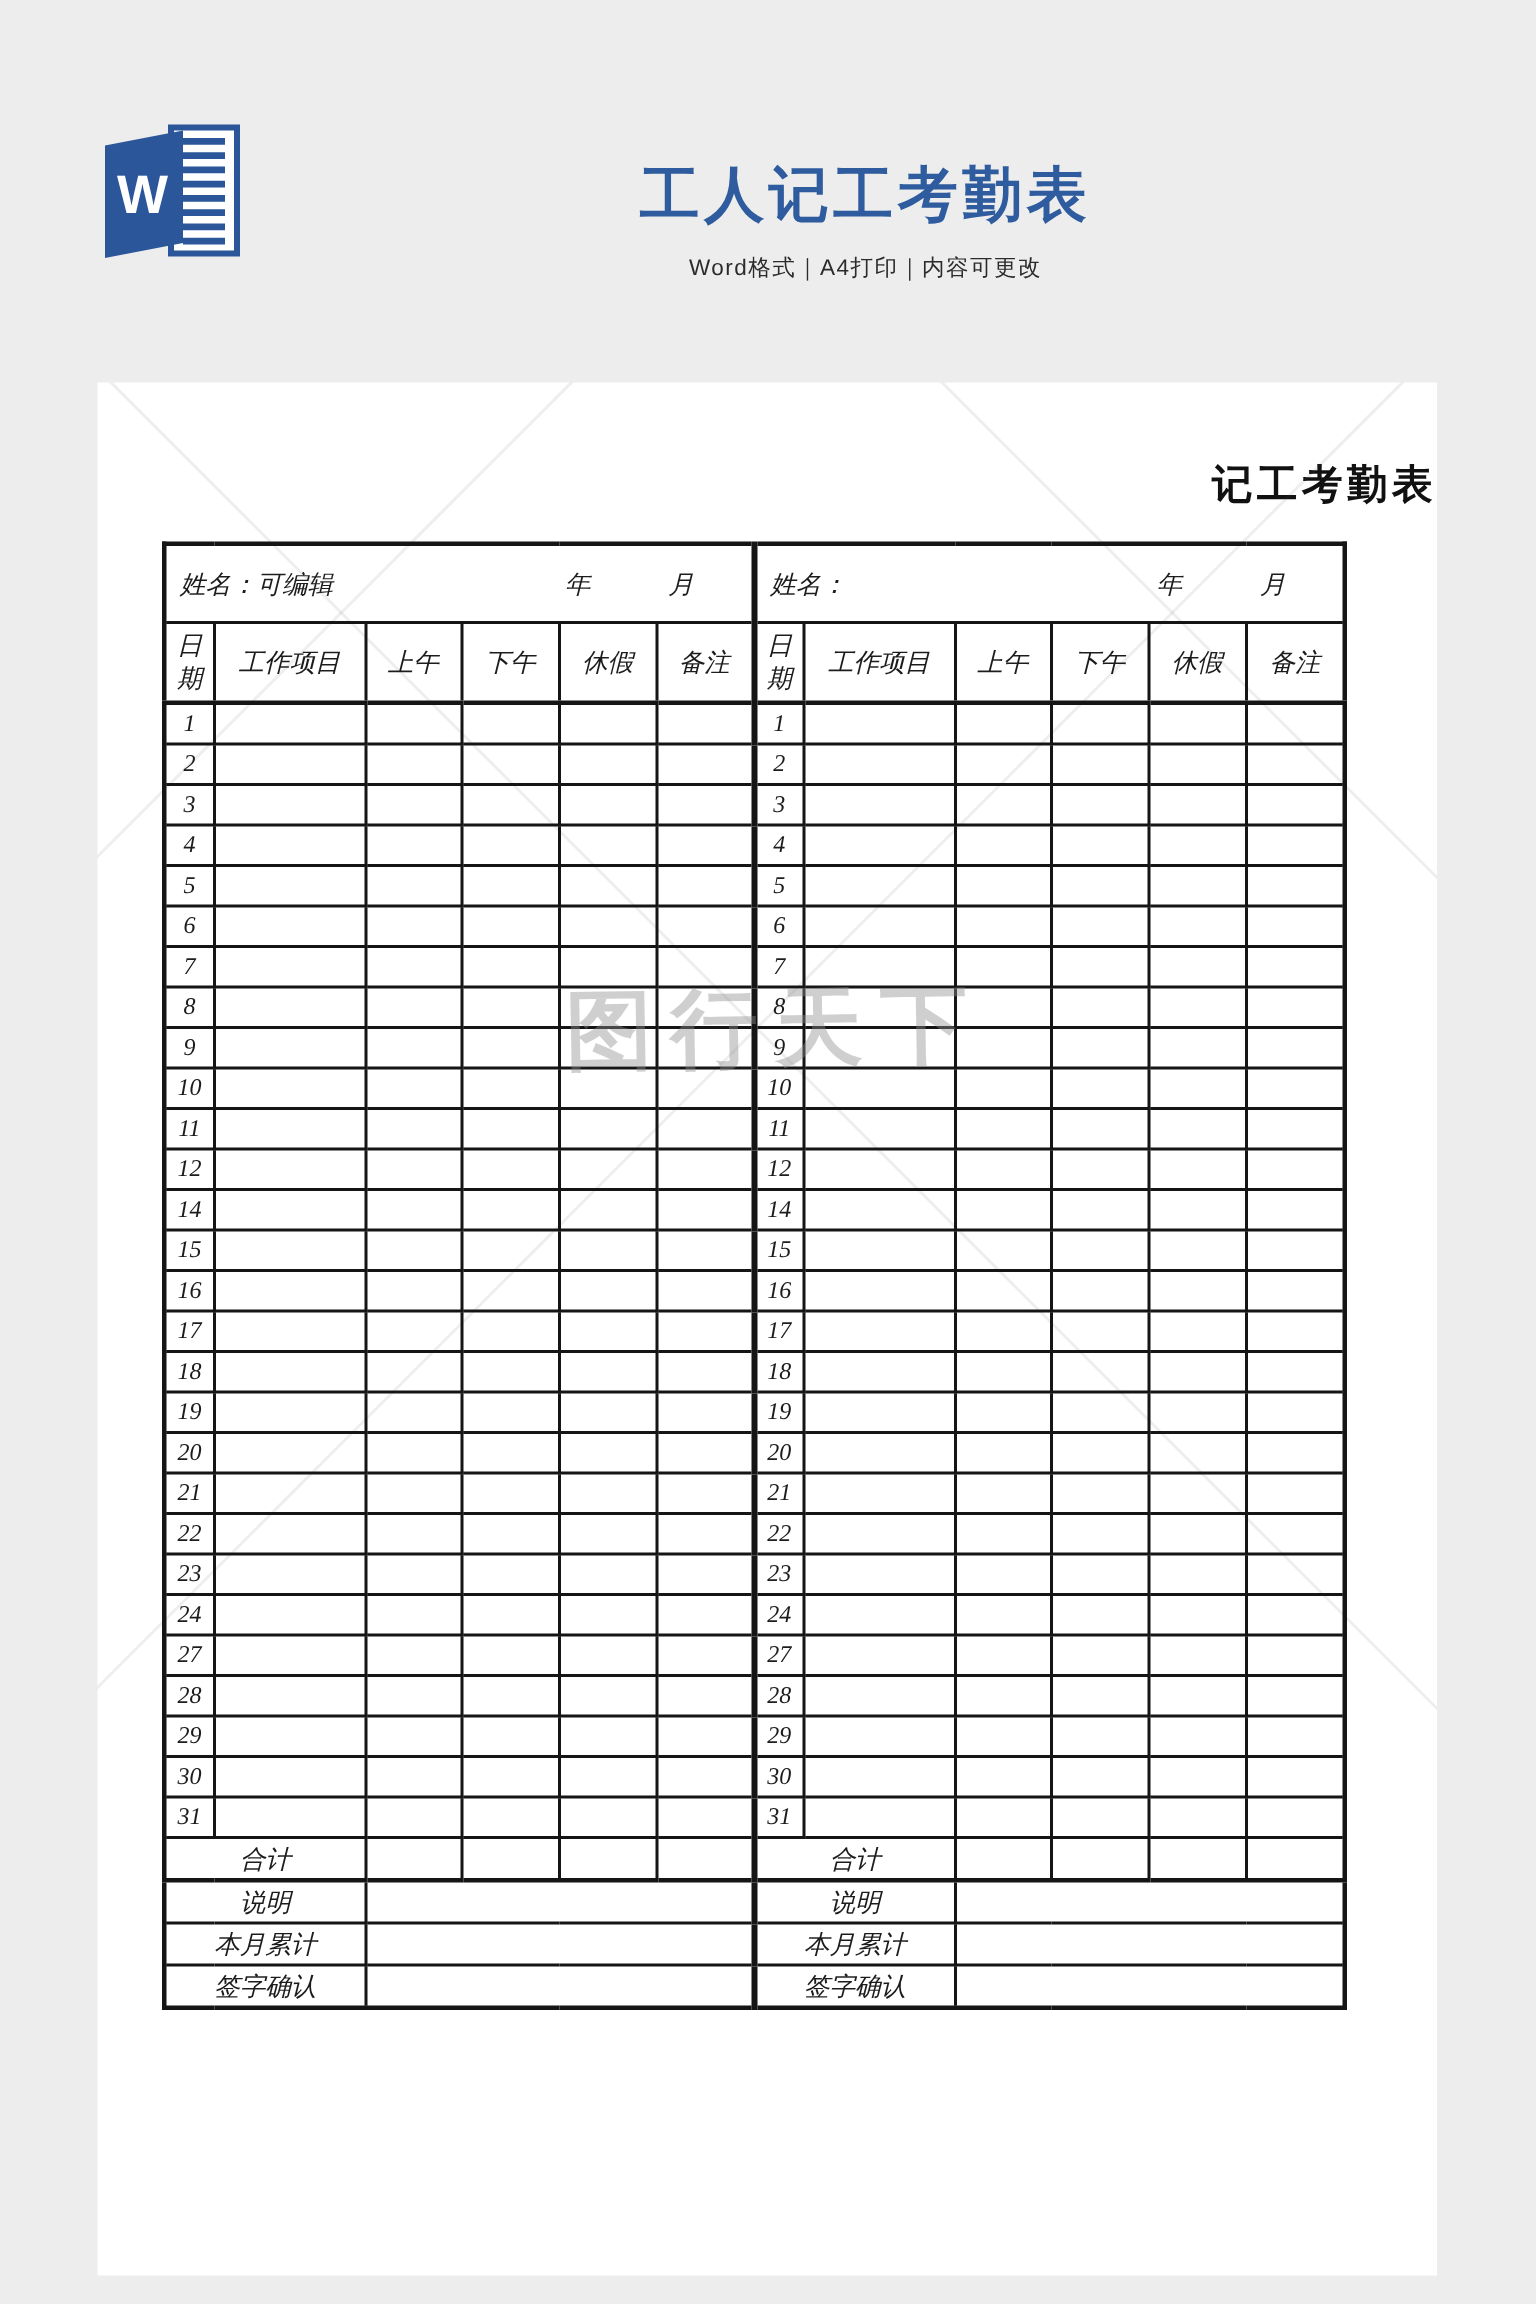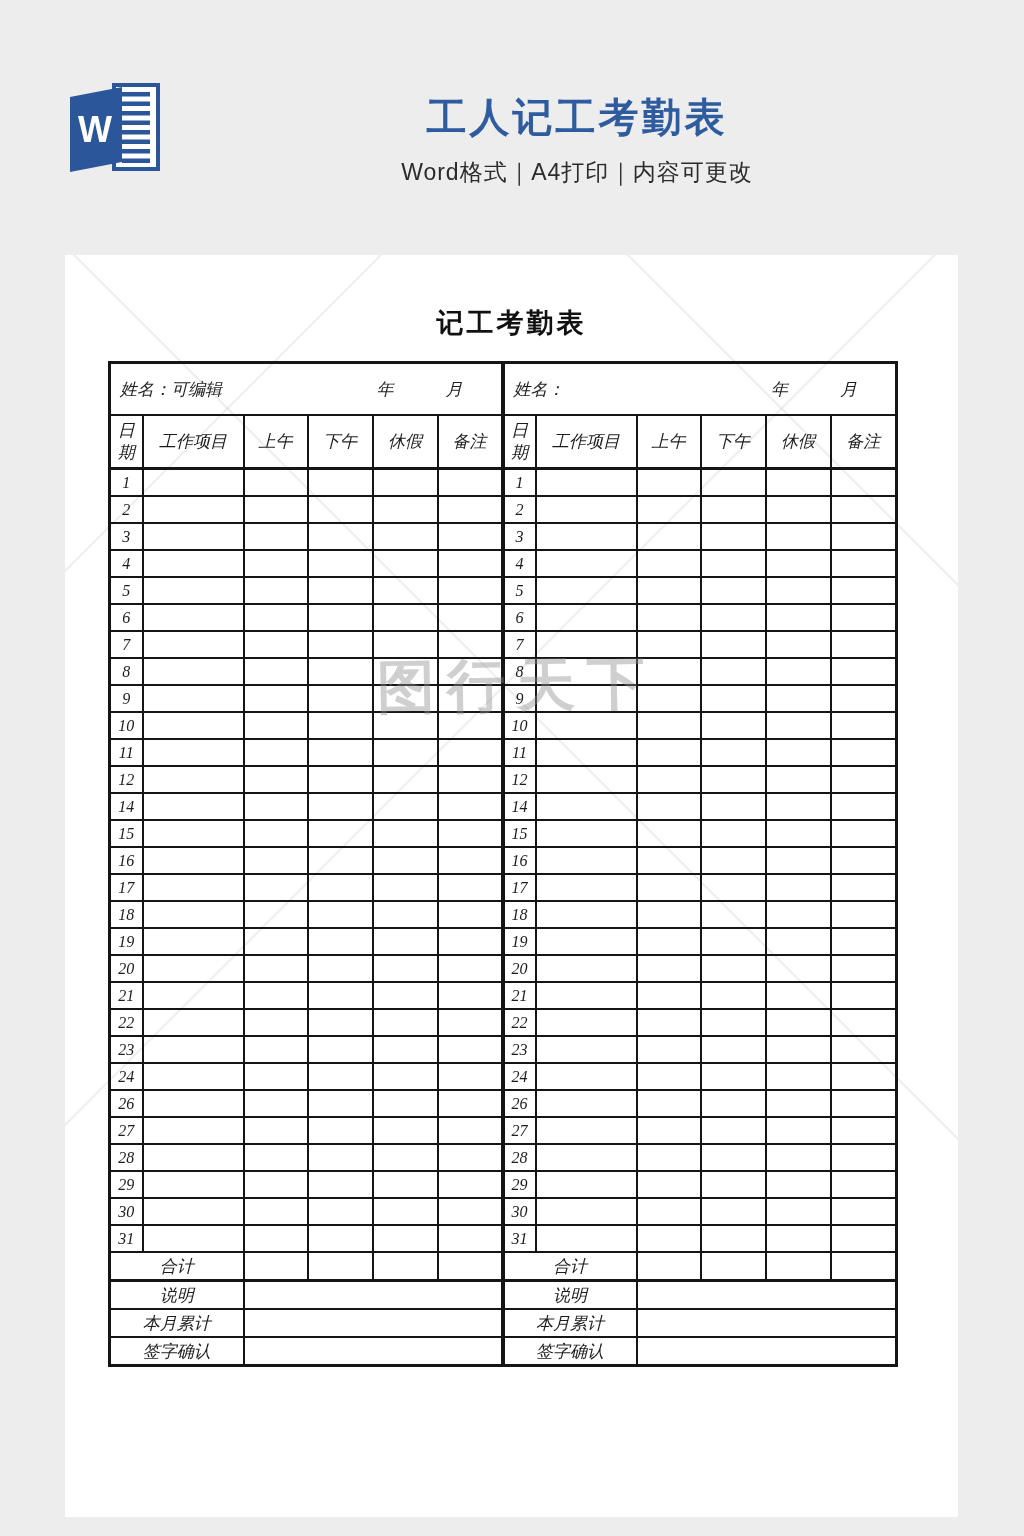--- a/index.html
+++ b/index.html
@@ -4,28 +4,28 @@
 <style>
   html,body{margin:0;padding:0;}
   body{background:#ededed;}
   .screen{position:relative;width:1024px;height:1536px;background:#ededed;overflow:hidden;
           font-family:"Liberation Serif","DejaVu Serif",serif;color:#1c1c1c;}
 
   
   .hdr{position:absolute;left:0;top:0;width:1024px;height:255px;}
   .word-icon{position:absolute;left:62px;top:82px;width:100px;height:92px;}
   .hdr-text{position:absolute;left:130px;right:0;top:90px;text-align:center;}
-  .hdr-title{margin:0;font-family:"Liberation Sans",sans-serif;font-weight:bold;
+  .hdr-title{margin:12px;font-family:"Liberation Sans",sans-serif;font-weight:bold;
              font-size:40px;letter-spacing:3px;color:var(--accent,#2e5c9e);}
   .hdr-sub{margin:12px 0 0;font-family:"Liberation Sans",sans-serif;
-           font-size:23px;color:#2b2b2b;letter-spacing:1px;}
+           font-size:15px;color:#2b2b2b;letter-spacing:1px;}
 
   
   .page{position:absolute;left:65px;top:255px;width:893px;height:1262px;background:#ffffff;overflow:hidden;}
-  .doc-title{text-align:center;font-size:27px;font-weight:bold;margin:50px 0 0;letter-spacing:3px;color:#111;}
+  .doc-title{text-align:right;font-size:27px;font-weight:bold;margin:50px 0 0;letter-spacing:3px;color:#111;}
 
   table{border-collapse:collapse;table-layout:fixed;width:787px;margin:20px 0 0 43px;
         border:3px solid #151515;position:relative;z-index:1;font-style:italic;}
   td,th{border:2px solid #151515;padding:0;text-align:center;vertical-align:middle;
         font-weight:normal;color:#1c1c1c;overflow:hidden;}
   .endhalf{border-right:4px solid #151515;}
 
   .r-name td{height:50px;font-size:17px;}
   .nwrap{display:flex;align-items:center;padding:0 38px 0 9px;}
   .nm{flex:1;text-align:left;}
@@ -449,34 +449,20 @@
             <td class=""></td>
             <td class="endhalf"></td>
             <td class="day">24</td>
             <td class=""></td>
             <td class=""></td>
             <td class=""></td>
             <td class=""></td>
             <td class=""></td>
           </tr>
           <tr class="r-day">
-            <td class="day">26</td>
-            <td class=""></td>
-            <td class=""></td>
-            <td class=""></td>
-            <td class=""></td>
-            <td class="endhalf"></td>
-            <td class="day">26</td>
-            <td class=""></td>
-            <td class=""></td>
-            <td class=""></td>
-            <td class=""></td>
-            <td class=""></td>
-          </tr>
-          <tr class="r-day">
             <td class="day">27</td>
             <td class=""></td>
             <td class=""></td>
             <td class=""></td>
             <td class=""></td>
             <td class="endhalf"></td>
             <td class="day">27</td>
             <td class=""></td>
             <td class=""></td>
             <td class=""></td>

